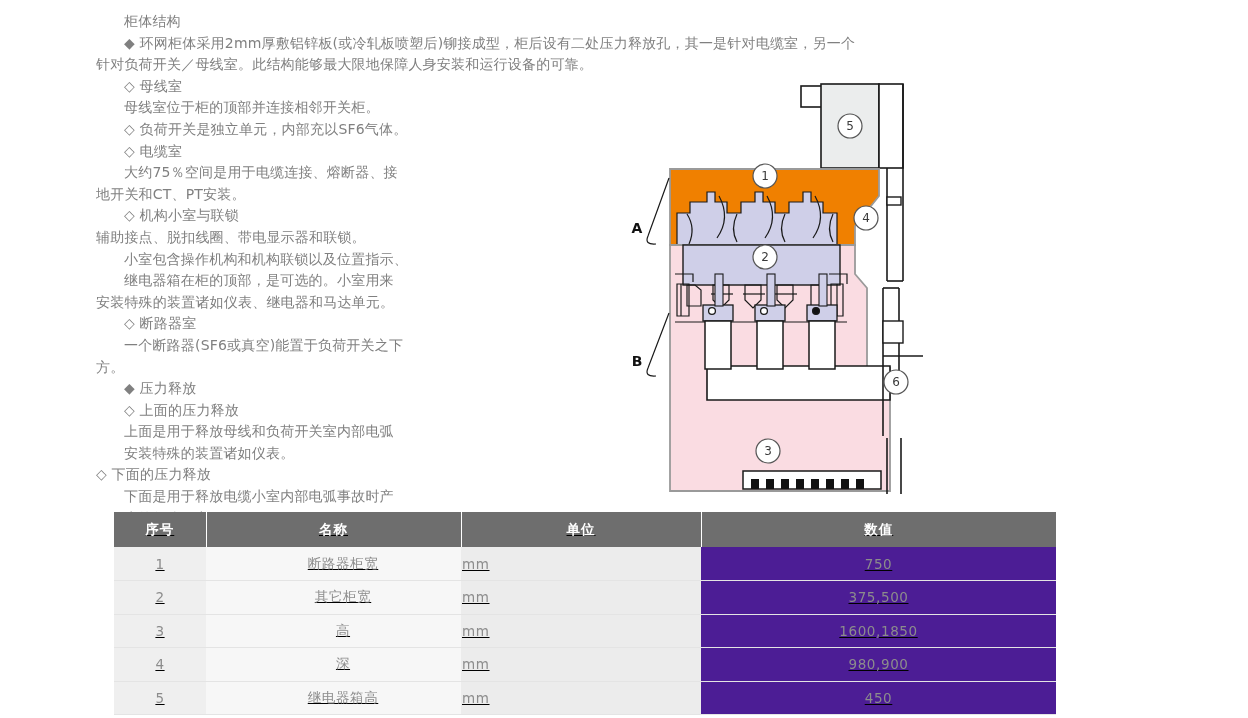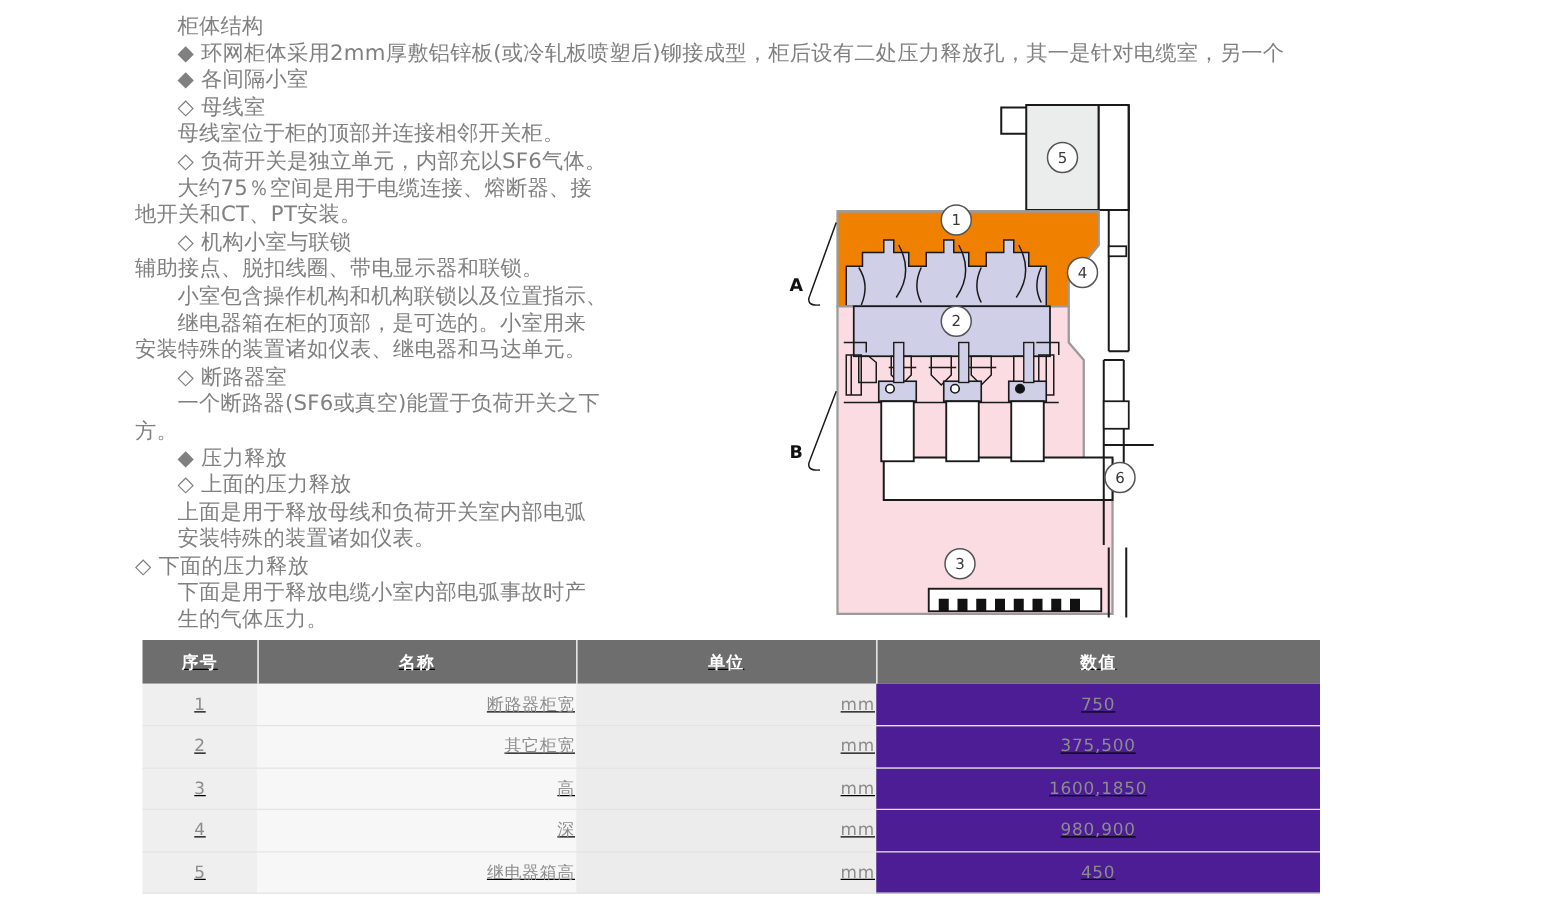--- a/index.html
+++ b/index.html
@@ -12,24 +12,24 @@
   }
   #page {
     position: relative;
     width: 1248px; height: 718px;
     background: #ffffff;
   }
 
   
   #text-column {
     position: absolute;
-    left: 108px; top: 11px;
+    left: 96px; top: 11px;
     width: 960px;
     color: #808080;
-    font-size: 17px;
+    font-size: 14px;
     line-height: 21.6px;
     letter-spacing: 0.2px;
   }
   .para { margin: 0; white-space: pre-wrap; }
   .indent1 { text-indent: 2em; }
   .indent0 { text-indent: 0; }
 
   
   #diagram {
     position: absolute;
@@ -57,40 +57,41 @@
   }
   #spec-table thead th:last-child { border-right: none; }
   #spec-table tbody td {
     height: 33.5px;
     color: #8c8c8c;
     border-bottom: 1px solid #e4e4e4;
     background: #f7f7f7;
     letter-spacing: 0.6px;
   }
   #spec-table tbody td.c-no  { background: #efefef; text-align: center; width: 60px; }
-  #spec-table tbody td.c-name{ background: #f7f7f7; text-align: right; padding-left: 20px; }
-  #spec-table tbody td.c-unit{ background: #ececec; text-align: right; }
+  #spec-table tbody td.c-name{ background: #f7f7f7; text-align: center; padding-left: 20px; }
+  #spec-table tbody td.c-unit{ background: #ececec; text-align: left; }
   #spec-table tbody td.c-val { background: #4c1d95; text-align: center; }
   #spec-table thead th.h-no   { width: 92px; }
   #spec-table thead th.h-name { width: 255px; text-align: center; }
   #spec-table thead th.h-unit { width: 240px; }
   #spec-table thead th.h-val  { width: 355px; }
 </style>
 </head>
 <body>
 
 <div id="page">
 
   <div id="text-column">
     <p class="para indent1">柜体结构</p>
     <p class="para indent1">◆ 环网柜体采用2mm厚敷铝锌板(或冷轧板喷塑后)铆接成型，柜后设有二处压力释放孔，其一是针对电缆室，另一个</p>
-    <p class="para indent1">◆ 各间隔小室</p>
+    <p class="para indent0">针对负荷开关／母线室。此结构能够最大限地保障人身安装和运行设备的可靠。</p>
     <p class="para indent1">◇ 母线室</p>
     <p class="para indent1">母线室位于柜的顶部并连接相邻开关柜。</p>
     <p class="para indent1">◇ 负荷开关是独立单元，内部充以SF6气体。</p>
+    <p class="para indent1">◇ 电缆室</p>
     <p class="para indent1">大约75％空间是用于电缆连接、熔断器、接</p>
     <p class="para indent0">地开关和CT、PT安装。</p>
     <p class="para indent1">◇ 机构小室与联锁</p>
     <p class="para indent0">辅助接点、脱扣线圈、带电显示器和联锁。</p>
     <p class="para indent1">小室包含操作机构和机构联锁以及位置指示、</p>
     <p class="para indent1">继电器箱在柜的顶部，是可选的。小室用来</p>
     <p class="para indent0">安装特殊的装置诸如仪表、继电器和马达单元。</p>
     <p class="para indent1">◇ 断路器室</p>
     <p class="para indent1">一个断路器(SF6或真空)能置于负荷开关之下</p>
     <p class="para indent0">方。</p>

